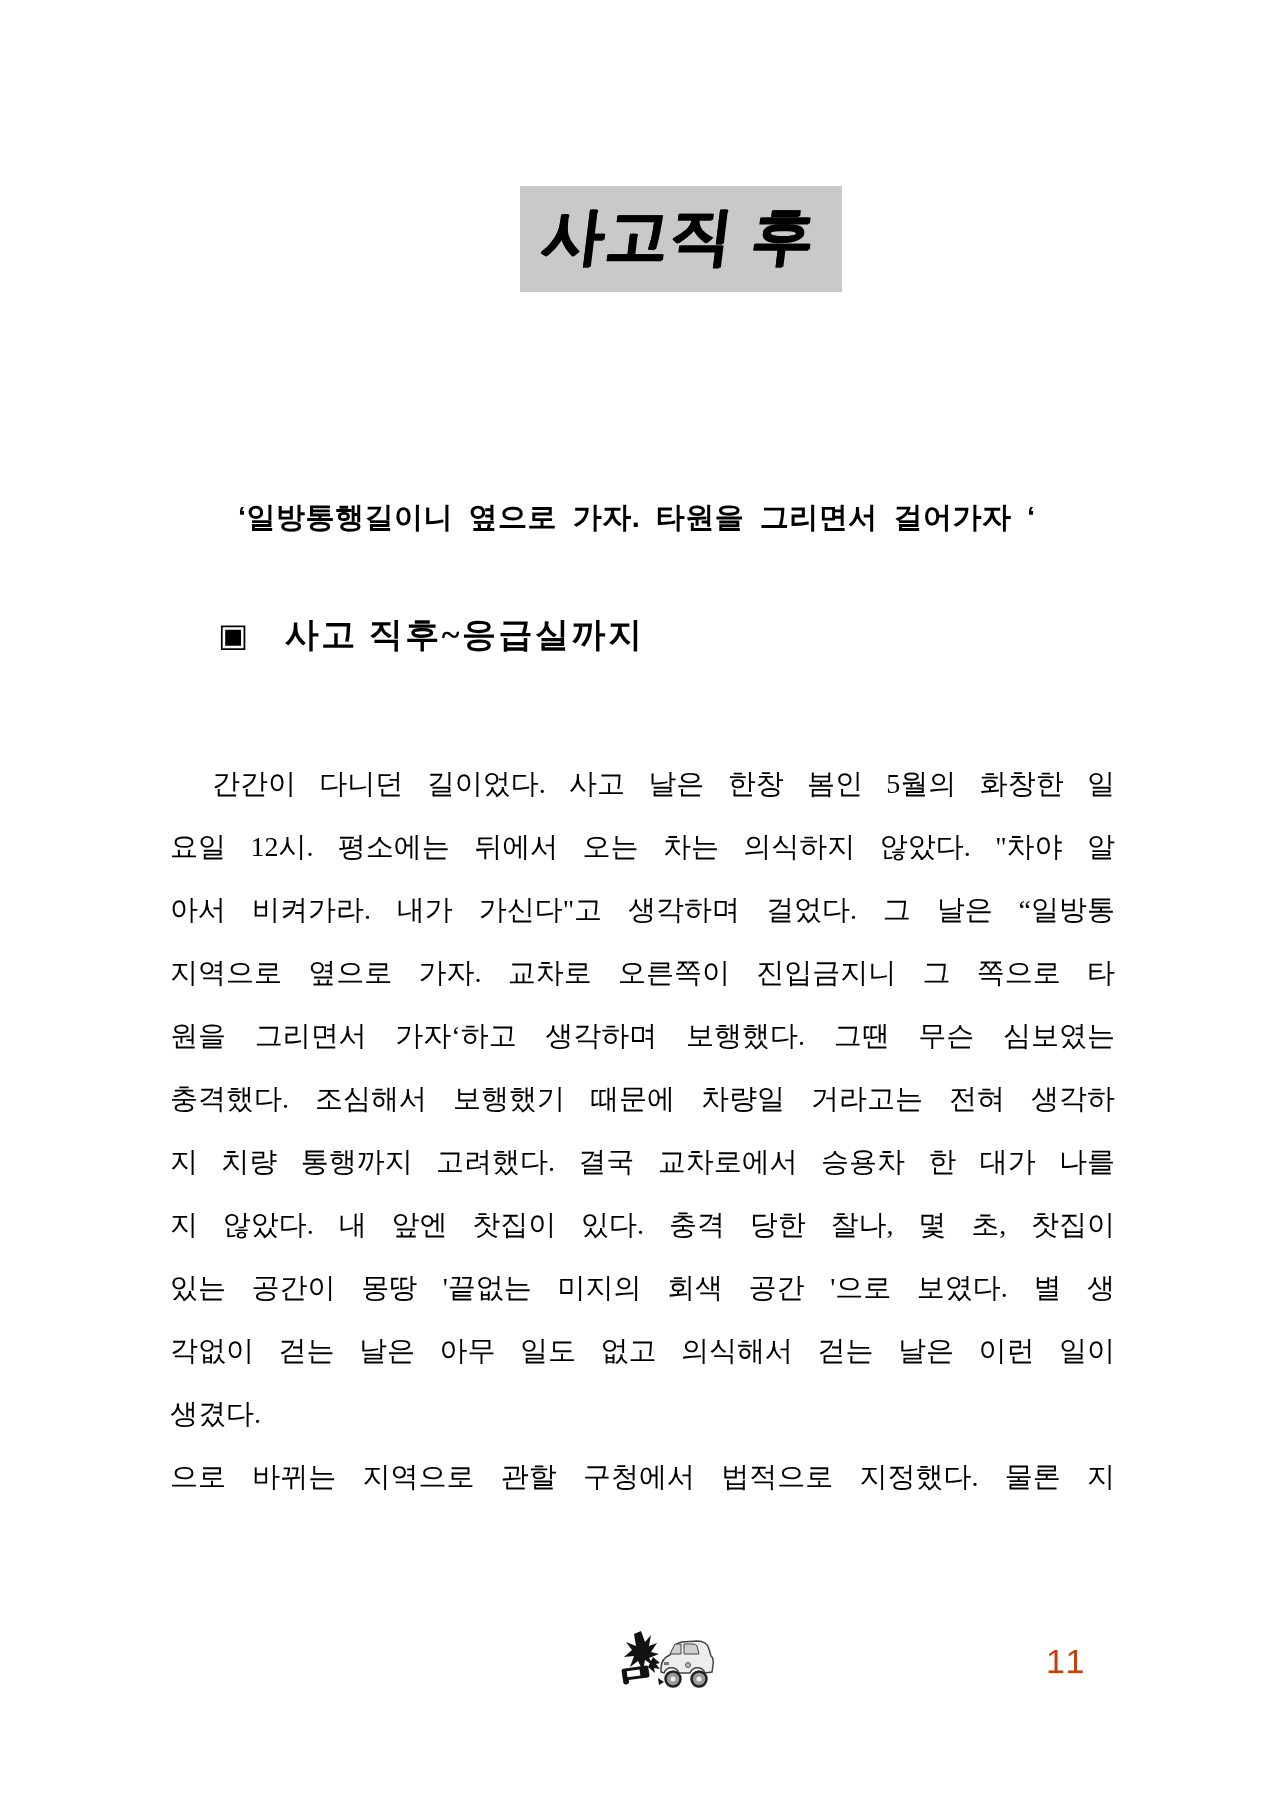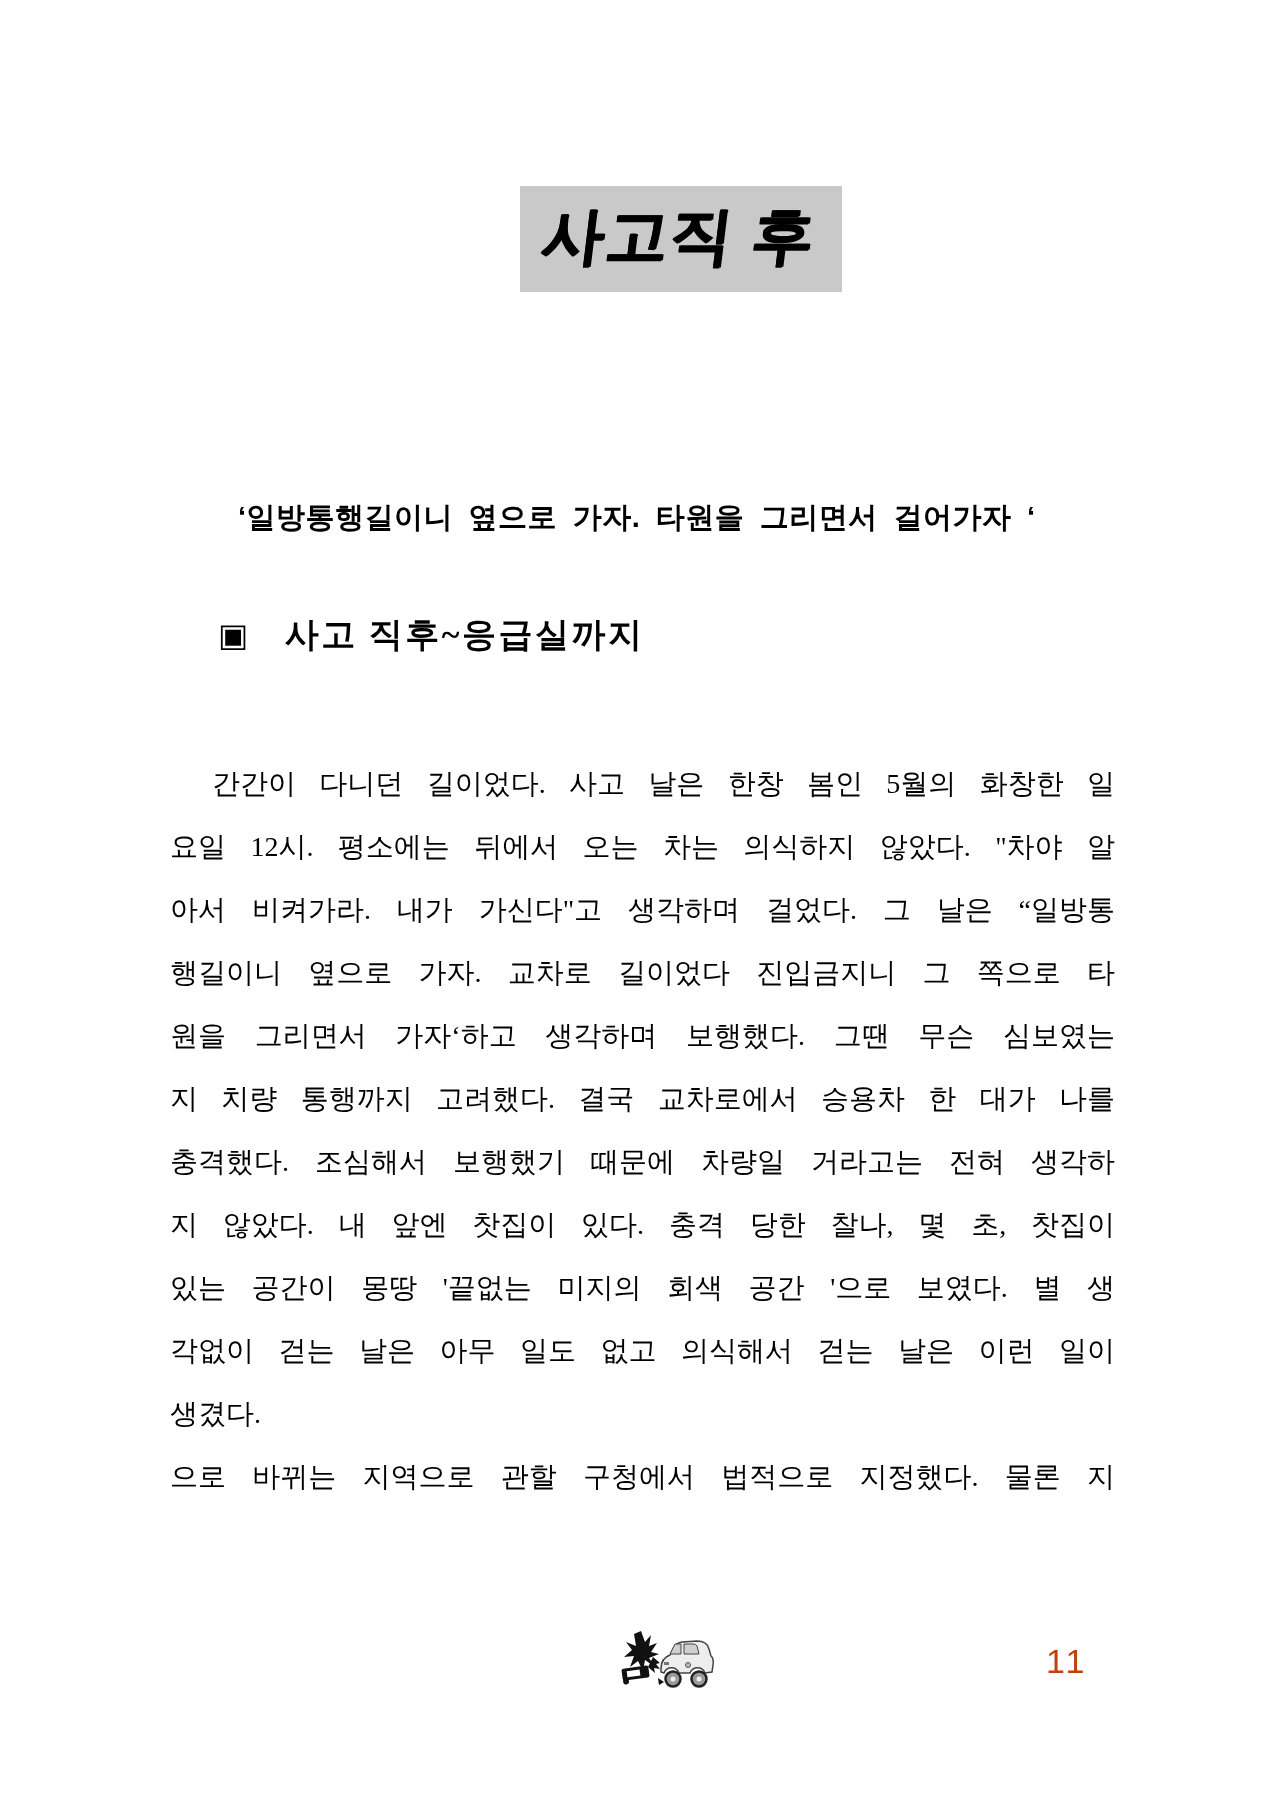--- a/index.html
+++ b/index.html
@@ -116,24 +116,24 @@
 
   <div class="section">
     <span class="bullet">▣</span>
     <span>사고 직후~응급실까지</span>
   </div>
 
   <div class="body-text">
     <div class="line indent">간간이 다니던 길이었다. 사고 날은 한창 봄인 5월의 화창한 일</div>
     <div class="line">요일 12시. 평소에는 뒤에서 오는 차는 의식하지 않았다. "차야 알</div>
     <div class="line">아서 비켜가라. 내가 가신다"고 생각하며 걸었다. 그 날은 “일방통</div>
-    <div class="line">행길이니 옆으로 가자. 교차로 길이었다 진입금지니 그 쪽으로 타</div>
+    <div class="line">지역으로 옆으로 가자. 교차로 오른쪽이 진입금지니 그 쪽으로 타</div>
     <div class="line">원을 그리면서 가자‘하고 생각하며 보행했다. 그땐 무슨 심보였는</div>
+    <div class="line">충격했다. 조심해서 보행했기 때문에 차량일 거라고는 전혀 생각하</div>
     <div class="line">지 치량 통행까지 고려했다. 결국 교차로에서 승용차 한 대가 나를</div>
-    <div class="line">충격했다. 조심해서 보행했기 때문에 차량일 거라고는 전혀 생각하</div>
     <div class="line">지 않았다. 내 앞엔 찻집이 있다. 충격 당한 찰나, 몇 초, 찻집이</div>
     <div class="line">있는 공간이 몽땅 '끝없는 미지의 회색 공간 '으로 보였다. 별 생</div>
     <div class="line">각없이 걷는 날은 아무 일도 없고 의식해서 걷는 날은 이런 일이</div>
     <div class="line noj">생겼다.</div>
     <div class="line">으로 바뀌는 지역으로 관할 구청에서 법적으로 지정했다. 물론 지</div>
   </div>
 
   <div class="crash-art">
     <svg width="94" height="60" viewBox="0 0 94 60" xmlns="http://www.w3.org/2000/svg">
 

